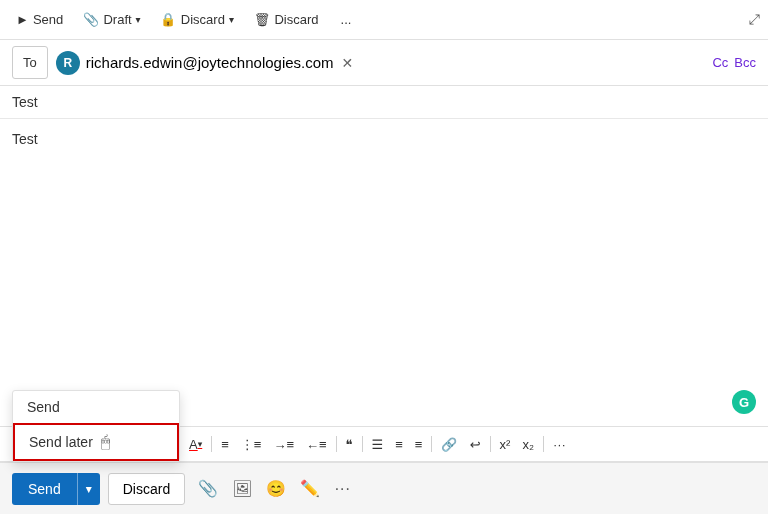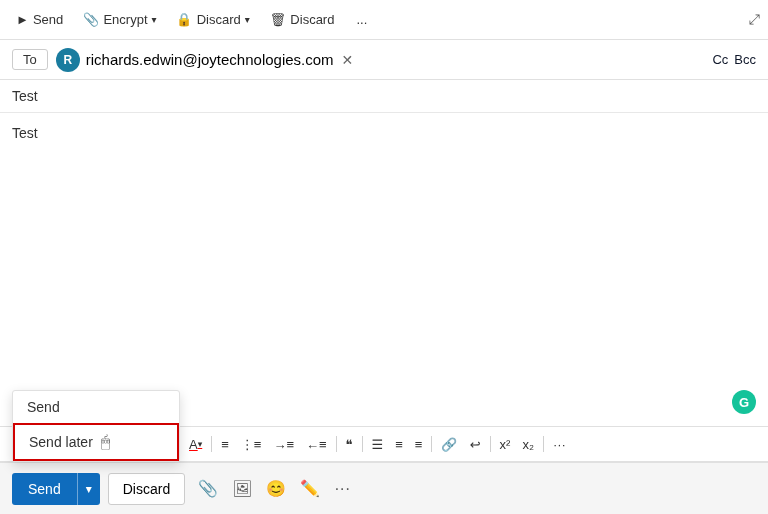--- a/index.html
+++ b/index.html
@@ -50,21 +50,21 @@
     .to-field {
       display: flex;
       align-items: center;
       border-bottom: 1px solid #e0e0e0;
       padding: 6px 12px;
       min-height: 40px;
     }
     .to-label {
       border: 1px solid #ccc;
       border-radius: 3px;
-      padding: 2px 10px;
+      padding: 8px 10px;
       font-size: 13px;
       color: #333;
       margin-right: 8px;
       min-width: 30px;
       text-align: center;
     }
     .recipient-chip {
       display: flex;
       align-items: center;
       gap: 6px;
@@ -90,21 +90,21 @@
       border: none;
       cursor: pointer;
       color: #666;
       font-size: 14px;
       padding: 0 2px;
     }
     .cc-bcc {
       margin-left: auto;
       display: flex;
       gap: 6px;
-      color: #0f172a;
+      color: #6d28d9;
       font-size: 13px;
     }
     .cc-bcc span { cursor: pointer; }
 
     
     .subject-line {
       padding: 8px 12px;
       border-bottom: 1px solid #e8e8e8;
       font-size: 14px;
       color: #333;
@@ -261,21 +261,21 @@
 <body>
 
 <div class="toolbar">
   <button class="toolbar-btn">
     <span>►</span>
     <span>Send</span>
   </button>
 
   <button class="toolbar-btn">
     <span>📎</span>
-    <span>Encrypt</span>
+    <span>Draft</span>
     <span style="font-size:10px;">▾</span>
   </button>
 
   <button class="toolbar-btn">
     <span>🔒</span>
     <span>Discard</span>
     <span style="font-size:10px;">▾</span>
   </button>
 
   <button class="toolbar-btn">

